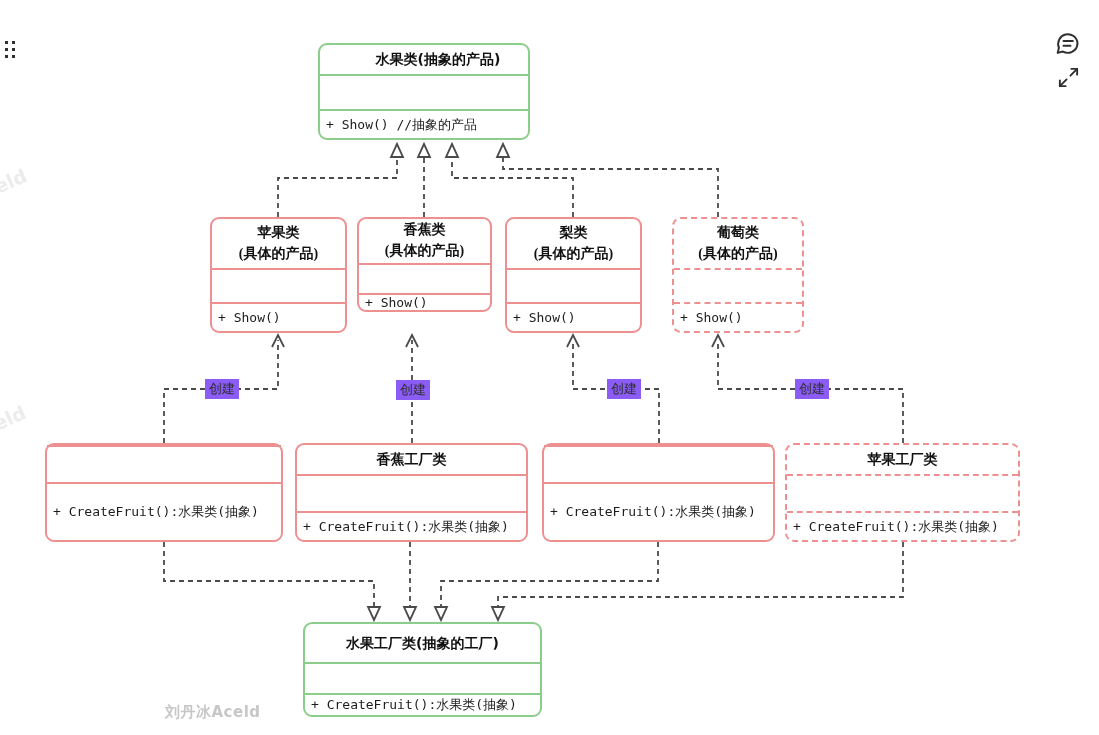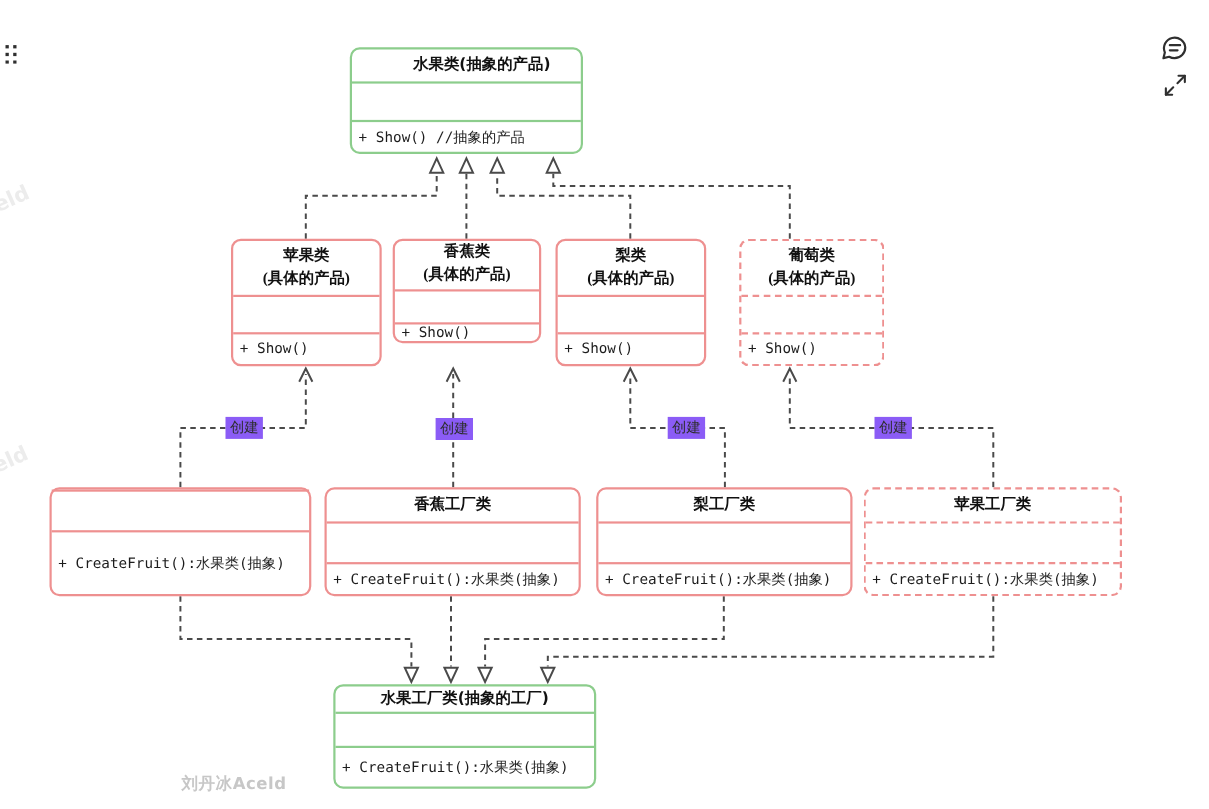--- a/index.html
+++ b/index.html
@@ -30,21 +30,21 @@
   #b-banana-product{left:357px;top:217px;width:135px;height:95px;}
   #b-pear-product  {left:505px;top:217px;width:137px;height:116px;}
   #b-grape-product {left:672px;top:217px;width:132px;height:116px;}
   .product .sec-title{height:49px;font-family:Liberation Serif, serif;} .product .sec-fields{height:34px;}
   #b-apple-factory {left:45px;top:443px;width:238px;height:99px;}
   #b-banana-factory{left:295px;top:443px;width:233px;height:99px;}
   #b-pear-factory  {left:542px;top:443px;width:233px;height:99px;}
   #b-grape-factory {left:785px;top:443px;width:235px;height:99px;}
   .factory .sec-title{height:29px;} .factory .sec-fields{height:37px;}
   #b-abstract-factory{left:303px;top:622px;width:239px;height:95px;}
-  #b-abstract-factory .sec-title{height:23px;} #b-abstract-factory .sec-fields{height:31px;}
+  #b-abstract-factory .sec-title{height:38px;} #b-abstract-factory .sec-fields{height:31px;}
 
   
   .edge-label{position:absolute;transform:translate(-50%,-50%);background:#8b5cf6;
               padding:1px 4px;font-size:13px;color:#2d2d2d;white-space:nowrap;font-family:Liberation Serif, serif;}
   #lbl-create-apple {left:222px;top:389px;}
   #lbl-create-banana{left:413px;top:390px;}
   #lbl-create-pear  {left:624px;top:389px;}
   #lbl-create-grape {left:812px;top:389px;}
 
   
@@ -185,23 +185,20 @@
     <div class="sec sec-title">
         <span>香蕉工厂类</span>
       </div>
     <div class="sec sec-fields"></div>
     <div class="sec sec-method">
         <span>+ CreateFruit():水果类(抽象)</span>
       </div>
   </div>
 
   <div id="b-pear-factory" class="uml-box red factory">
-    <div class="sec sec-title">
-        <span>梨工厂类</span>
-      </div>
     <div class="sec sec-fields"></div>
     <div class="sec sec-method">
         <span>+ CreateFruit():水果类(抽象)</span>
       </div>
   </div>
 
   <div id="b-grape-factory" class="uml-box red factory dashed">
     <div class="sec sec-title">
         <span>苹果工厂类</span>
       </div>

